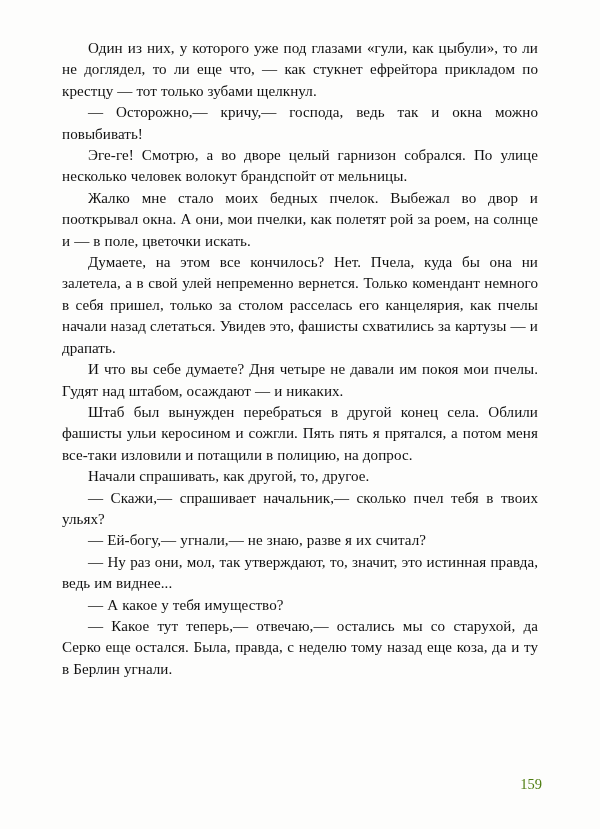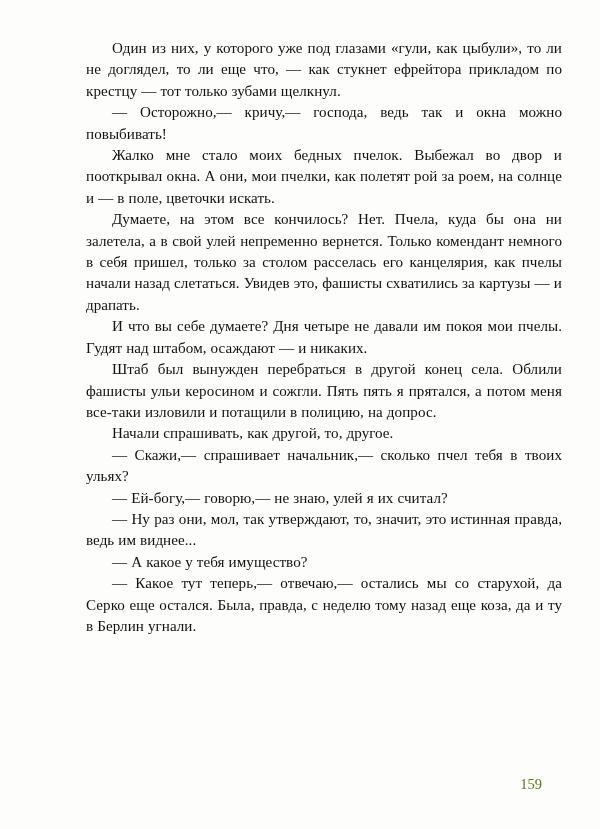--- a/index.html
+++ b/index.html
@@ -14,21 +14,20 @@
     background: #fdfdfc;
     overflow: hidden;
     font-family: "Liberation Serif", "DejaVu Serif", serif;
     color: #111111;
   }
   .text-block {
     position: absolute;
     left: 62px;
     top: 38px;
     width: 476px;
-    margin-left: 24px;
   }
   p.para {
     margin: 0;
     font-size: 15.1px;
     line-height: 21.4px;
     text-align: justify;
     text-indent: 26px;
     hyphens: manual;
     word-spacing: 0.2px;
     letter-spacing: 0.05px;
@@ -43,27 +42,28 @@
   }
 </style>
 </head>
 <body>
 
 <div class="page">
 
   <div class="text-block">
     <p class="para">Один из них, у которого уже под глазами «гули, как цыбули», то ли не доглядел, то ли еще что, — как стукнет ефрейтора прикладом по крестцу — тот только зубами щелкнул.</p>
     <p class="para">— Осторожно,— кричу,— господа, ведь так и окна можно повыбивать!</p>
+    <p class="para">Эге-ге! Смотрю, а во дворе целый гарнизон собрался. По улице несколько человек волокут брандспойт от мельницы.</p>
     <p class="para">Жалко мне стало моих бедных пчелок. Выбежал во двор и пооткрывал окна. А они, мои пчелки, как полетят рой за роем, на солнце и — в поле, цветочки искать.</p>
     <p class="para">Думаете, на этом все кончилось? Нет. Пчела, куда бы она ни залетела, а в свой улей непременно вернется. Только комендант немного в себя пришел, только за столом расселась его канцелярия, как пчелы начали назад слетаться. Увидев это, фашисты схватились за картузы — и драпать.</p>
     <p class="para">И что вы себе думаете? Дня четыре не давали им покоя мои пчелы. Гудят над штабом, осаждают — и никаких.</p>
     <p class="para">Штаб был вынужден перебраться в другой конец села. Облили фашисты ульи керосином и сожгли. Пять пять я прятался, а потом меня все-таки изловили и потащили в полицию, на допрос.</p>
     <p class="para">Начали спрашивать, как другой, то, другое.</p>
     <p class="para">— Скажи,— спрашивает начальник,— сколько пчел тебя в твоих ульях?</p>
-    <p class="para">— Ей-богу,— говорю,— не знаю, улей я их считал?</p>
+    <p class="para">— Ей-богу,— угнали,— не знаю, разве я их считал?</p>
     <p class="para">— Ну раз они, мол, так утверждают, то, значит, это истинная правда, ведь им виднее...</p>
     <p class="para">— А какое у тебя имущество?</p>
     <p class="para">— Какое тут теперь,— отвечаю,— остались мы со старухой, да Серко еще остался. Была, правда, с неделю тому назад еще коза, да и ту в Берлин угнали.</p>
   </div>
 
   <div class="page-number">159</div>
 
 </div>
 
 </body></html>

